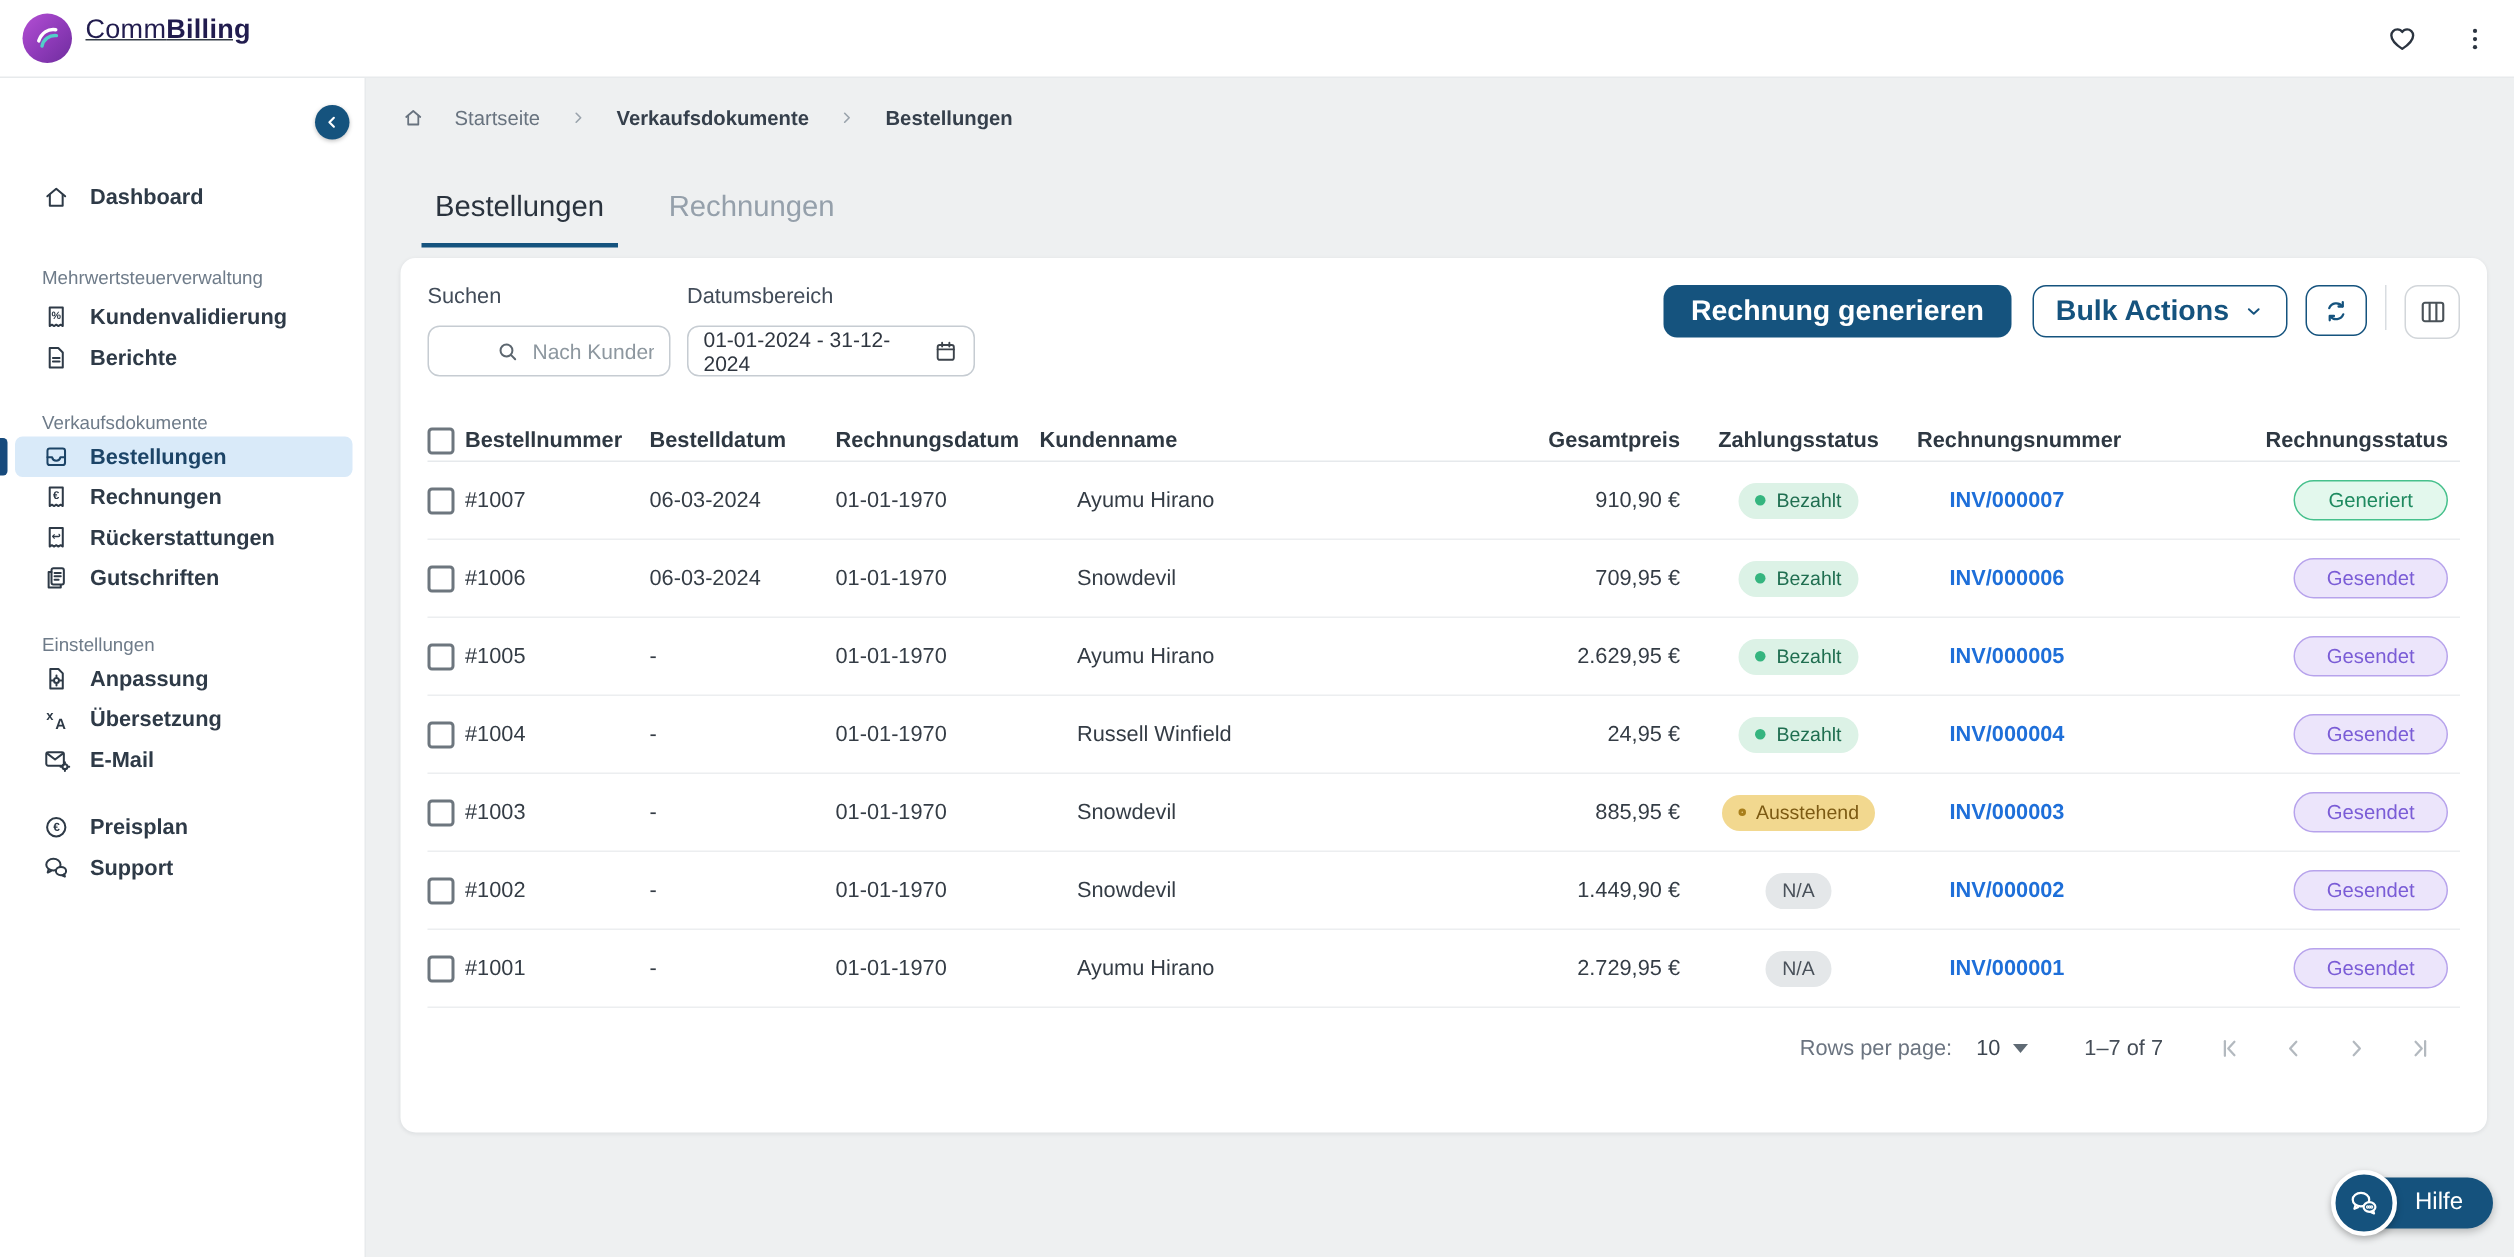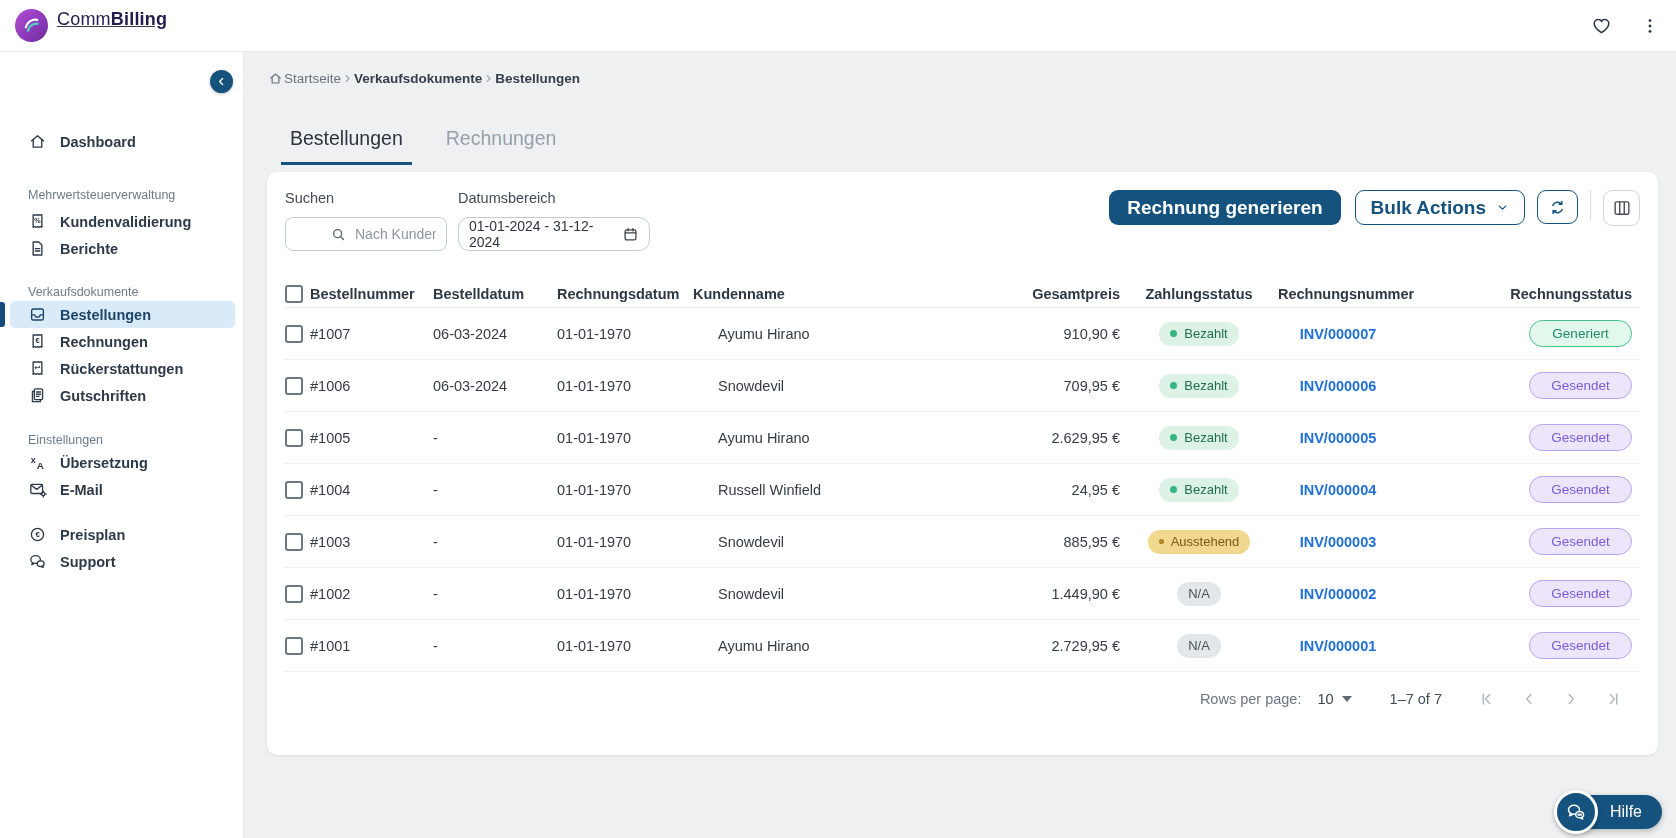--- a/index.html
+++ b/index.html
@@ -35,25 +35,25 @@
     padding-left:28px; font-size:14.5px; font-weight:600; color:#2e3a47; cursor:pointer; }
   .nav-item .nico { width:19px; height:19px; color:#2e3a47; flex:0 0 auto; }
   .nav-item.active { background:#d9eaf9; margin:0 8px 0 10px; border-radius:5px;
     padding-left:18px; color:#1c4467; }
   .nav-item.active .nico { color:#1c4467; }
   .nav-item.active::before { content:""; position:absolute; left:-10px; top:1px;
     width:5px; height:25px; background:#174a7c; border-radius:0 3px 3px 0; }
   .nav-section { height:18px; display:flex; align-items:center; padding-left:28px;
     font-size:12.5px; color:#6e7b89; }
   .mt17{margin-top:31px} .mt21{margin-top:21px} .mt22{margin-top:22px}
-  .mt4{margin-top:4px} .mt18{margin-top:18px} .mt14{margin-top:24px}
+  .mt4{margin-top:4px} .mt18{margin-top:18px} .mt14{margin-top:14px}
 
   
   .breadcrumb { position:absolute; left:268px; top:71px; display:flex; align-items:center;
-    gap:1px; font-size:13.5px; }
+    gap:20px; font-size:13.5px; }
   .bc-home { color:#68737f; }
   .bc-link { color:#68737f; cursor:pointer; }
   .bc-strong { color:#353f4b; font-weight:700; cursor:pointer; }
   .bc-sep { color:#9aa3ac; }
 
   .tabs { position:absolute; left:281px; top:127px; display:flex; gap:25px; font-size:19.5px; }
   .tab { padding:0 9px 12px 9px; color:#95a0ab; cursor:pointer; }
   .tab.active { color:#2a333e; border-bottom:3.5px solid #15537e; }
 
   
@@ -64,21 +64,21 @@
   .fgroup { display:flex; flex-direction:column; }
   .fgroup + .fgroup { margin-left:11px; }
   .flabel { font-size:14.5px; color:#424c59; margin-bottom:11px; }
   .finput { height:34px; border:1px solid #c6ccd2; border-radius:8px; background:#fff;
     display:flex; align-items:center; padding:0 10px; gap:8px; }
   .search-box { width:162px;padding-left:44px; }
   .search-box input { border:none; outline:none; font-size:14px; color:#333b44; width:100%;
     font-family:inherit; }
   .search-box input::placeholder { color:#8d979f; }
   .date-box { width:192px; justify-content:space-between; cursor:pointer; font-size:14px;
-    color:#2f3640;border-radius:11px; }
+    color:#2f3640; }
   .spacer { flex:1; }
 
   .btn { height:35px; border-radius:9px; font-size:19px; font-weight:700; cursor:pointer;
     display:flex; align-items:center; justify-content:center; font-family:inherit; }
   .btn-primary { background:#15537e; color:#fff; border:none; padding:0 18px; }
   .btn-outline { background:#fff; color:#15537e; border:1.5px solid #15537e; padding:0 15px;
     gap:10px; margin-left:14px; }
   .btn-sq-blue { width:41px; height:34px; background:#fff; border:1.5px solid #15537e;
     border-radius:9px; color:#15537e; display:flex; align-items:center; justify-content:center;
     cursor:pointer; margin-left:12px; }
@@ -121,21 +121,21 @@
   .tfoot { height:53px; display:flex; align-items:center; justify-content:flex-end;
     padding-right:18px; font-size:14.5px; }
   .rpp-label { color:#6b7480; margin-right:16px; }
   .rpp-select { display:flex; align-items:center; gap:8px; color:#3c4550; cursor:pointer;
     margin-right:38px; }
   .range { color:#454d57; margin-right:36px; }
   .pgnav { display:flex; align-items:center; gap:24px; }
   .pgbtn { background:none; border:none; color:#b3b9bf; cursor:pointer; padding:0; }
 
   
-  .help-fab { position:absolute; right:14px; bottom:9px; height:34px; min-width:104px;
+  .help-fab { position:absolute; right:14px; bottom:19px; height:34px; min-width:104px;
     background:#15527d; border:none; border-radius:17px; color:#fff; font-size:16px;
     font-weight:500; display:flex; align-items:center; justify-content:flex-end;
     padding:0 20px 0 48px; cursor:pointer; box-shadow:0 2px 6px rgba(0,0,0,.25);
     font-family:inherit;margin-top:44px; }
   .help-circle { position:absolute; left:-4px; top:-5px; width:44px; height:44px;
     border-radius:50%; background:#15527d; border:3px solid #fff;
     display:flex; align-items:center; justify-content:center;
     box-shadow:0 2px 5px rgba(0,0,0,.25); }
 </style>
 </head>
@@ -240,20 +240,30 @@
         <span class="nico">
           <svg width="19" height="19" viewBox="0 0 24 24" fill="none" stroke="currentColor" stroke-width="1.7" stroke-linecap="round" stroke-linejoin="round">
             <rect x="8" y="3.6" width="10.4" height="13.6" rx="1.6"></rect>
             <path d="M8 6.8H5.6v13h10.2v-2.2"></path>
             <path d="M10.6 7.6h5.2M10.6 10.4h5.2M10.6 13.2h3.4"></path>
           </svg>
         </span>
         <span>Gutschriften</span>
       </div>
       <div class="mt22 nav-section">Einstellungen</div>
+      <div class="nav-item">
+        <span class="nico">
+          <svg width="19" height="19" viewBox="0 0 24 24" fill="none" stroke="currentColor" stroke-width="1.7" stroke-linecap="round" stroke-linejoin="round">
+            <path d="M7 3.8h6.8l3.7 3.7v12.7H7z"></path>
+            <circle cx="12.2" cy="13.4" r="2.1"></circle>
+            <path d="M12.2 10.2v-1M12.2 17.6v-1M9 13.4H8M16.4 13.4h-1"></path>
+          </svg>
+        </span>
+        <span>Anpassung</span>
+      </div>
       <div class="nav-item">
         <span class="nico">
           <svg width="19" height="19" viewBox="0 0 24 24" fill="none" stroke="currentColor" stroke-width="1.7" stroke-linecap="round" stroke-linejoin="round">
             <text x="3.6" y="12.4" font-size="11" font-weight="bold" stroke="none" fill="currentColor">x</text>
             <text x="11.2" y="20.6" font-size="12.5" font-weight="bold" stroke="none" fill="currentColor">A</text>
           </svg>
         </span>
         <span>Übersetzung</span>
       </div>
       <div class="nav-item">

